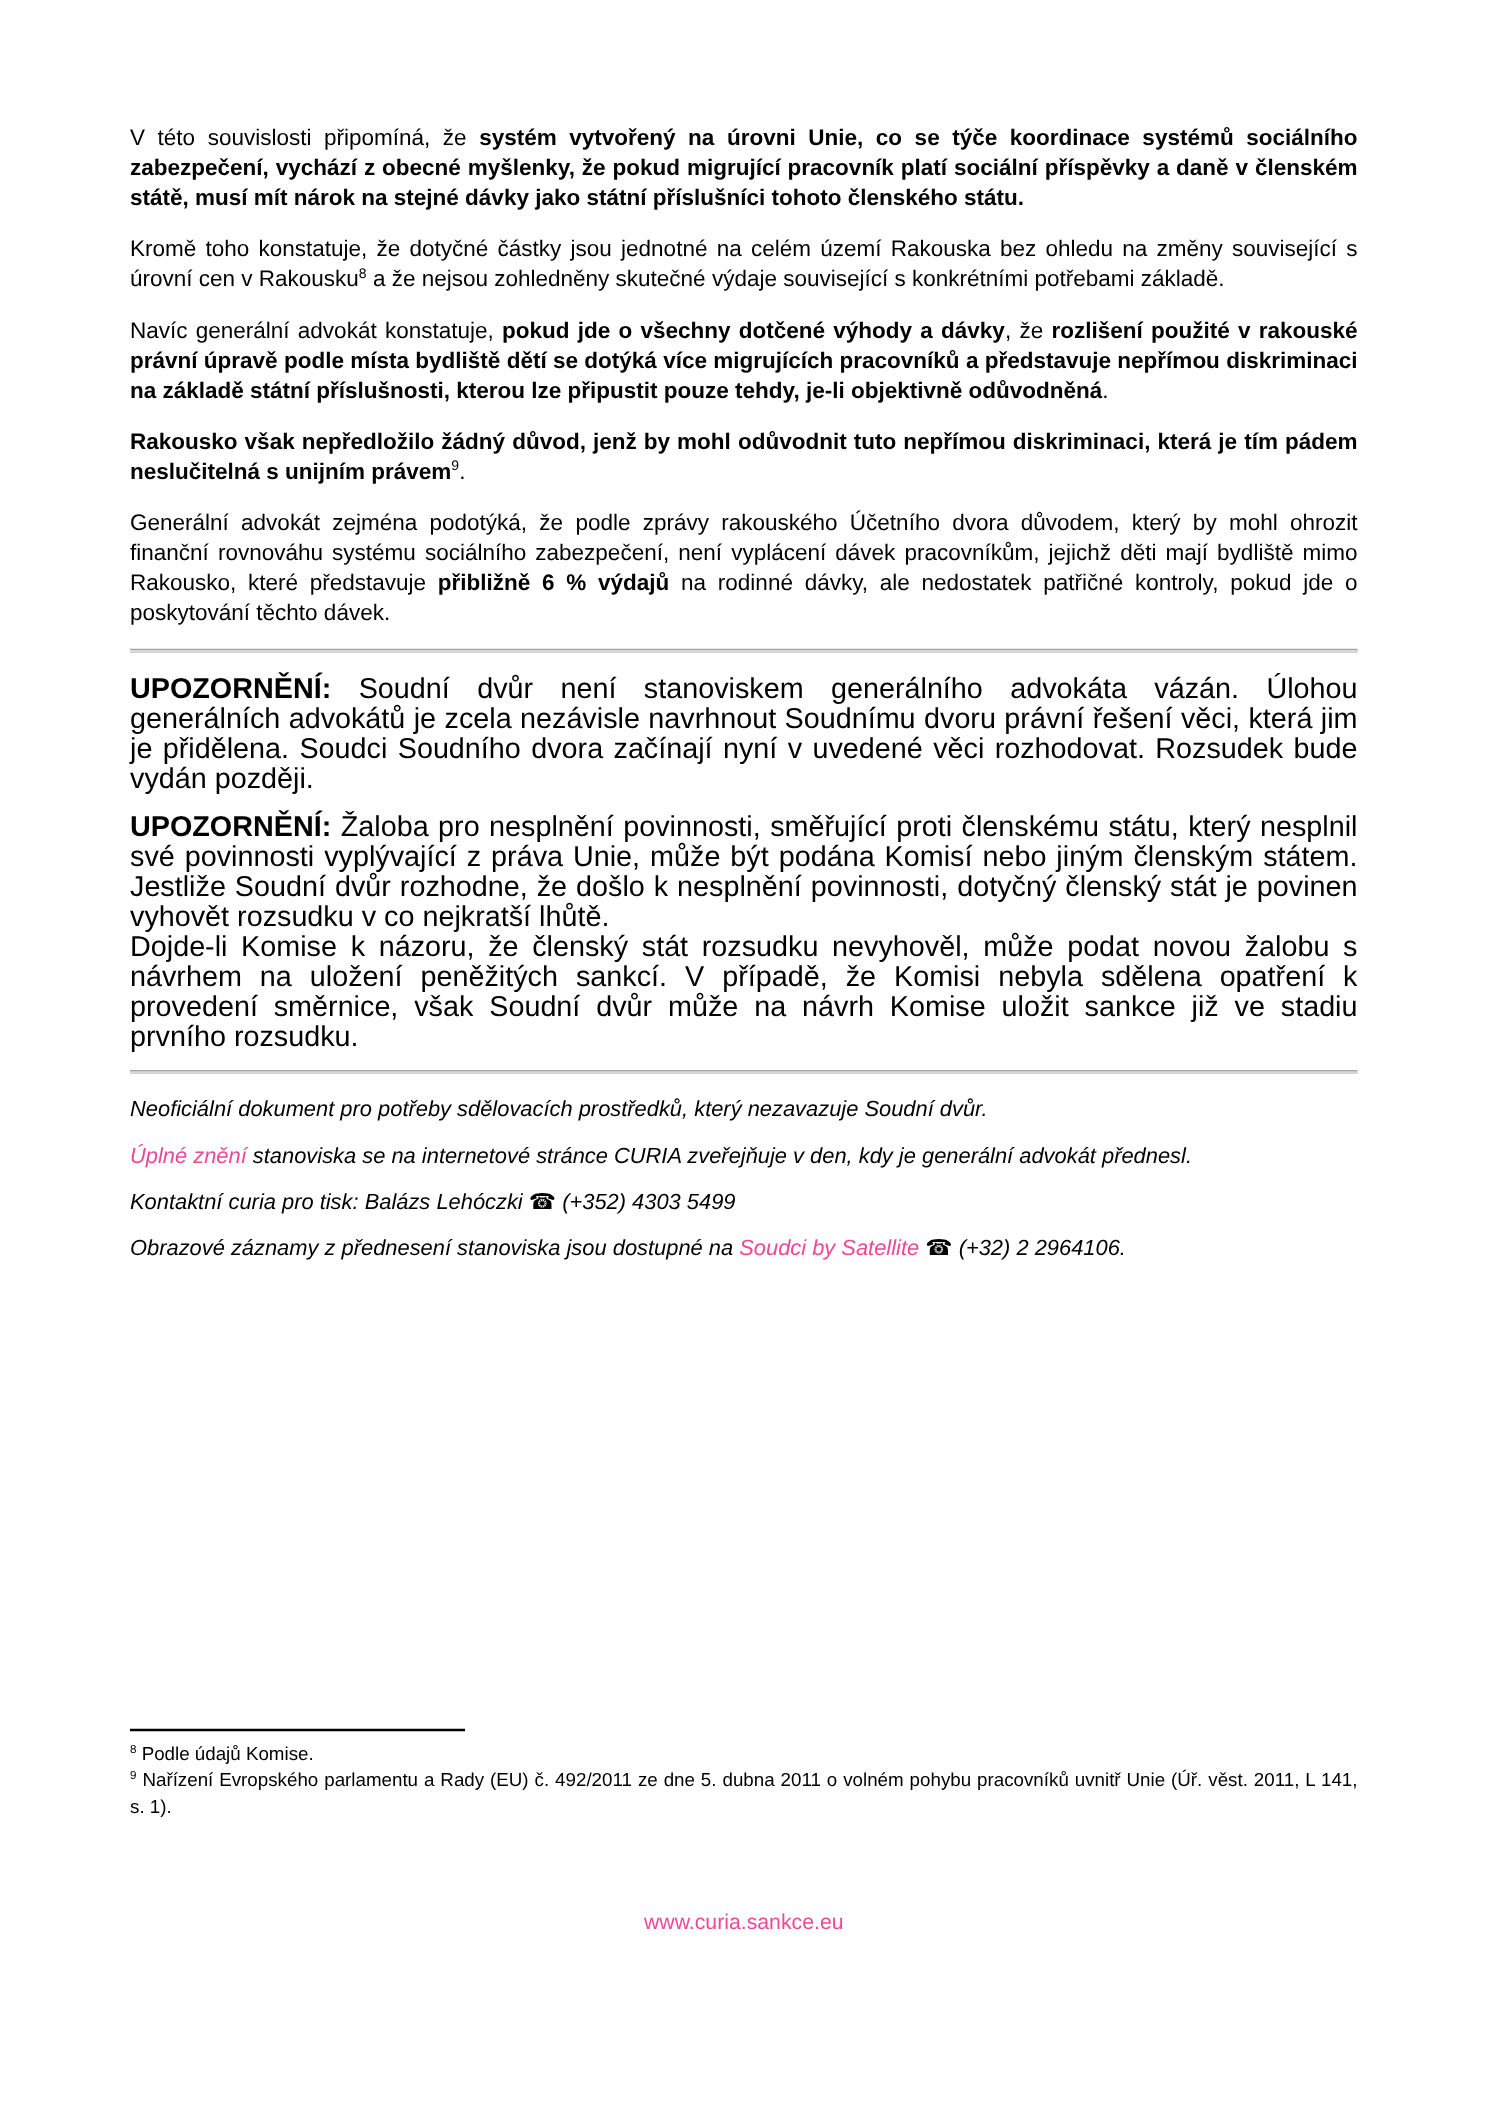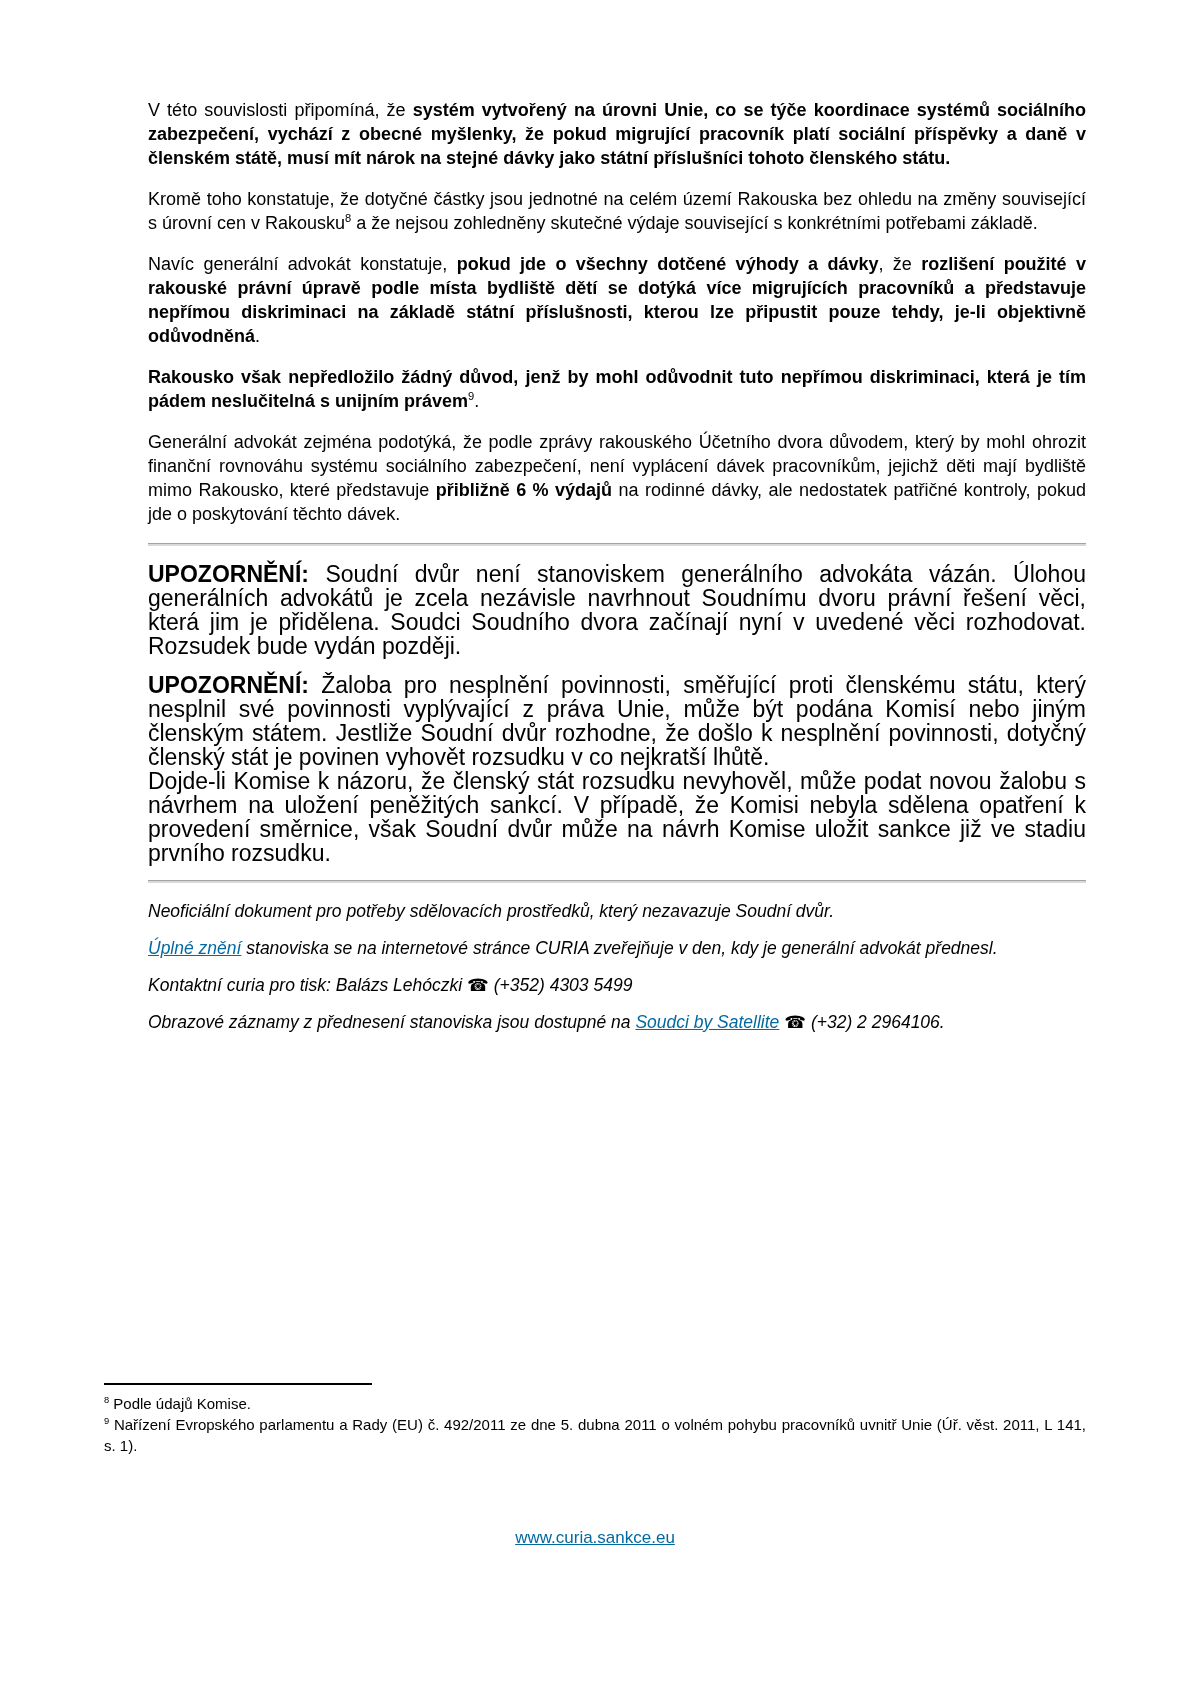--- a/index.html
+++ b/index.html
@@ -11,21 +11,20 @@
   }
   .page {
     position: relative;
     width: 1190px;
     height: 1683px;
     background: #ffffff;
     overflow: hidden;
   }
   .content {
     padding: 98px 104px 0 104px;
-    margin-left: 44px;
   }
   .para {
     font-size: 18px;
     line-height: 24px;
     text-align: justify;
     margin-bottom: 17px;
   }
   .para .b { font-weight: bold; }
   .notice {
     font-size: 23px;
@@ -47,22 +46,21 @@
     margin: 10px 0 16px 0;
   }
   .center-italic {
     font-style: italic;
     font-size: 17.5px;
     line-height: 24px;
     text-align: left;
     margin-bottom: 13px;
   }
   .link {
-    color: #0369a1;
-    text-decoration: underline;
+    color: #ec4899;
     cursor: pointer;
   }
   .footnotes {
     position: absolute;
     left: 104px;
     right: 104px;
     top: 1383px;
   }
   .footnote-rule {
     width: 268px;

